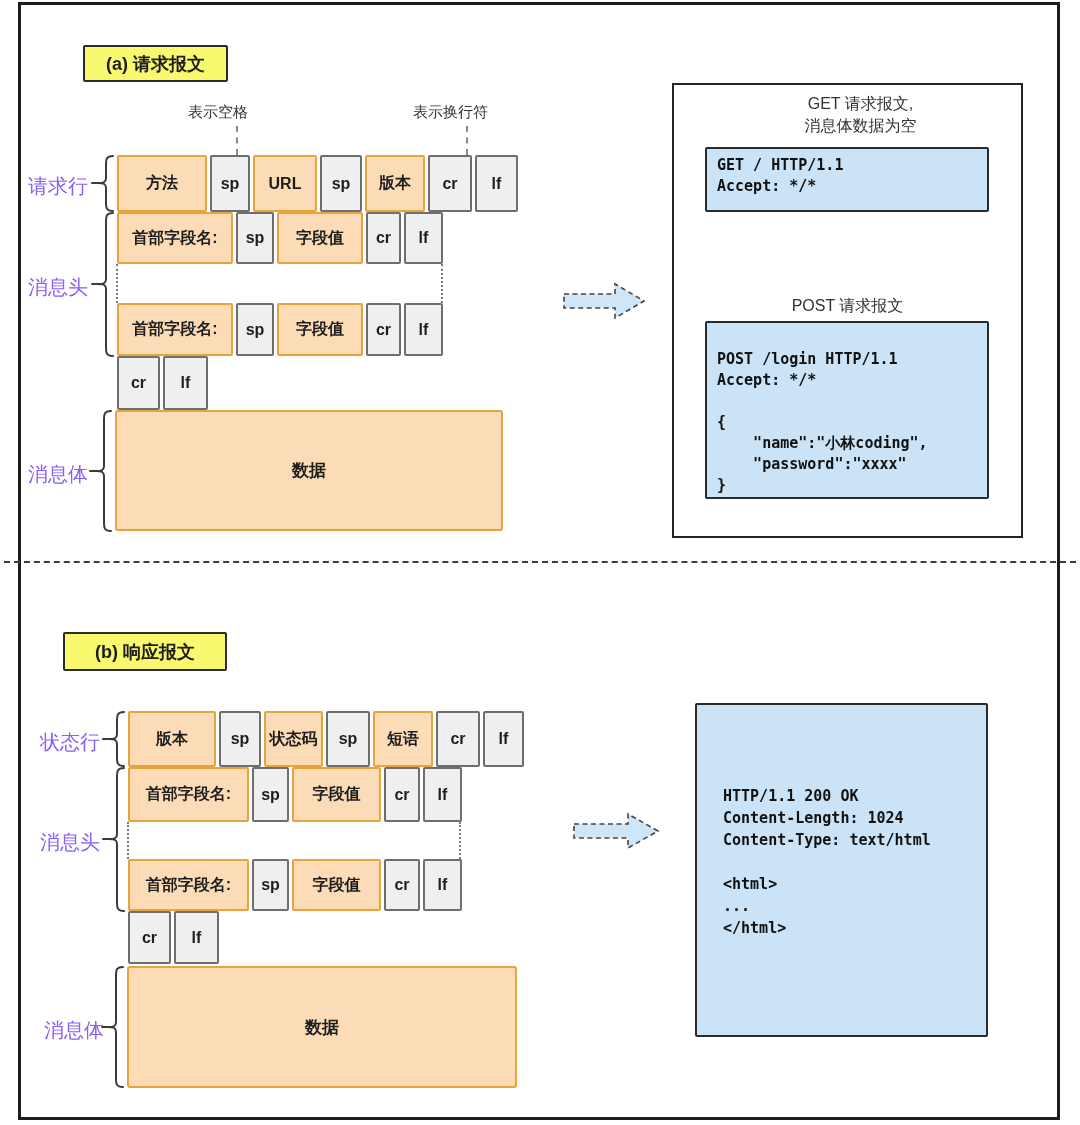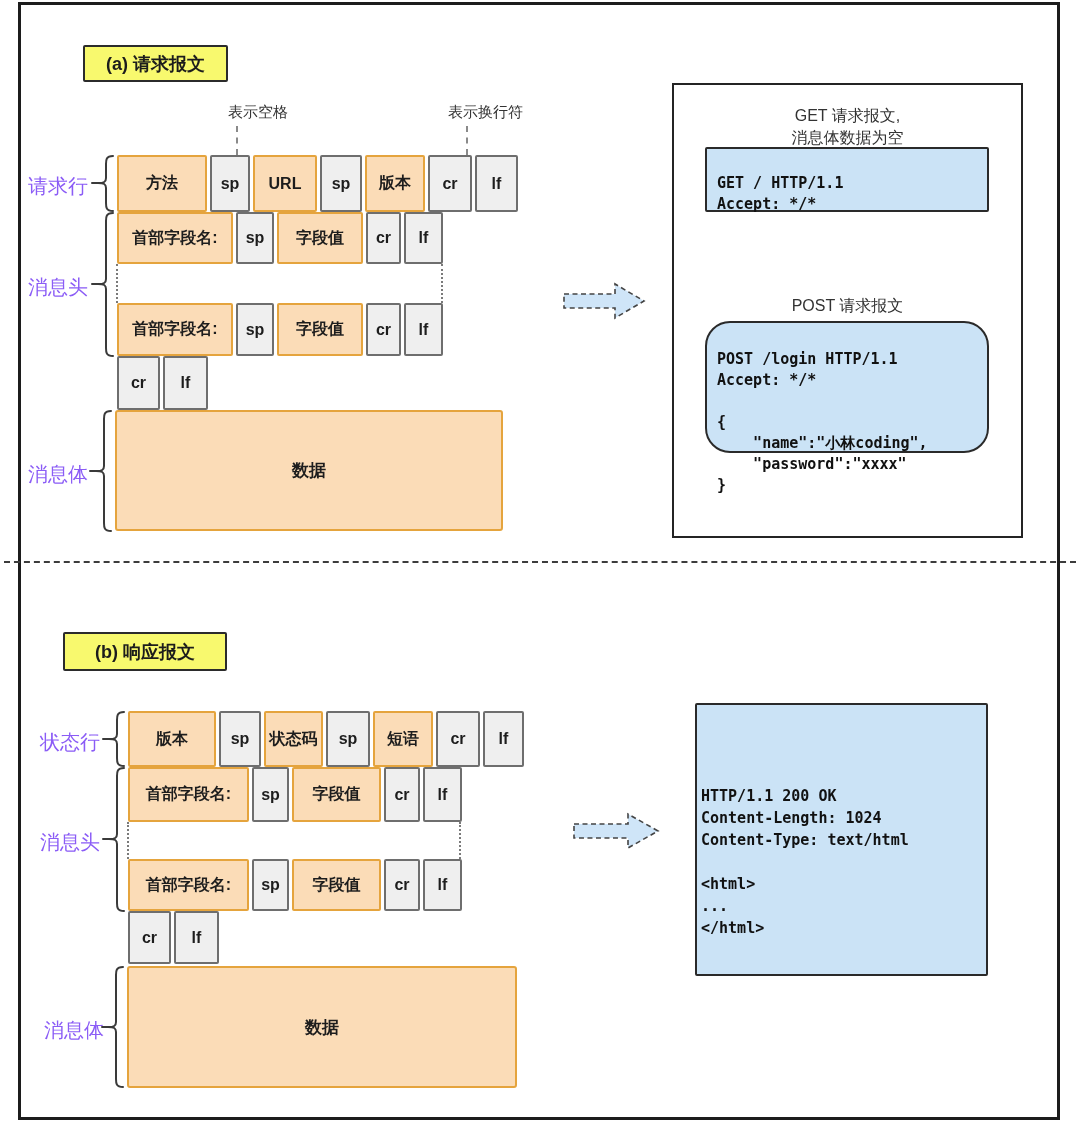--- a/index.html
+++ b/index.html
@@ -6,21 +6,21 @@
   .page{position:relative;width:1080px;height:1125px;background:#fff;overflow:hidden;
         font-family:"Liberation Sans","DejaVu Sans",sans-serif;color:#222;}
   .frame{position:absolute;left:18px;top:2px;width:1042px;height:1118px;
          border:3px solid #1c1c1c;box-sizing:border-box;pointer-events:none;}
   .divider{position:absolute;left:4px;top:561px;width:1072px;border-top:2px dashed #3c3c3c;}
 
   .titlebox{position:absolute;background:#f8f96e;border:2px solid #2b2b2b;border-radius:2px;
             display:flex;align-items:center;justify-content:center;
             font-size:18px;font-weight:bold;color:#1c1c1c;box-sizing:border-box;}
 
-  .note{position:absolute;font-size:15px;color:#333;text-align:right;}
+  .note{position:absolute;font-size:15px;color:#333;text-align:left;}
   .vdash{position:absolute;border-left:2px dashed #8a8a8a;width:0;}
   .vdot{position:absolute;border-left:2px dotted #7a7a7a;width:0;}
 
   .row{position:absolute;display:flex;gap:3px;}
   .cell{box-sizing:border-box;border-radius:2px;display:flex;align-items:center;justify-content:center;
         font-weight:bold;font-size:16px;color:#1d1d1d;}
   .cell.o{background:#fbdcb7;border:2px solid #e5a43d;}
   .cell.g{background:#efefef;border:2px solid #6e6e6e;}
 
   .bodybox{position:absolute;background:#fbdcb7;border:2px solid #e5a43d;border-radius:3px;
@@ -108,26 +108,26 @@
     <path d="M22,1 C15,1 15,5 15,9 L15,56 C15,60 13,61 7,61 C13,61 15,62 15,66 L15,113 C15,117 15,121 22,121"></path>
       <path d="M7,61 L1,61"></path>
     </svg>
   <div class="side-label" style="left:28px;top:461px;">消息体</div>
 
   <svg class="arrow" style="left:563px;top:281px;" width="84" height="40" viewBox="0 0 84 40">
     <polygon points="1,13 52,13 52,3 81,20 52,37 52,27 1,27" fill="#cfe5f8" stroke="#444" stroke-width="1.6" stroke-dasharray="5,3.5"></polygon>
   </svg>
 
   <div class="panel">
-    <div class="panel-title" style="top:20px;">GET 请求报文,
+    <div class="panel-title" style="top:8px;margin-left:13px;">GET 请求报文,
 消息体数据为空</div>
-    <div class="codebox" style="left:31px;top:62px;width:284px;height:65px;padding:24px 10px;">GET / HTTP/1.1
+    <div class="codebox" style="left:31px;top:62px;width:284px;height:65px;padding:6px 10px;">GET / HTTP/1.1
 Accept: */*</div>
     <div class="panel-title" style="top:210px;">POST 请求报文</div>
-    <div class="codebox" style="left:31px;top:236px;width:284px;height:132px;padding:26px 10px 10px 10px;border-radius:25px;">POST /login HTTP/1.1
+    <div class="codebox" style="left:31px;top:236px;width:284px;height:178px;padding:26px 10px 10px 10px;">POST /login HTTP/1.1
 Accept: */*
 
 {
     "name":"小林coding",
     "password":"xxxx"
 }</div>
   </div>
 
   <div class="titlebox" style="left:63px;top:632px;width:164px;height:39px;">(b) 响应报文</div>
 
@@ -182,20 +182,20 @@
   <svg class="brace" style="left:101px;top:966px;" width="24" height="123" viewBox="0 0 24 123">
     <path d="M22,1 C15,1 15,5 15,9 L15,56 C15,60 13,61 7,61 C13,61 15,62 15,66 L15,113 C15,117 15,121 22,121"></path>
       <path d="M7,61 L1,61"></path>
     </svg>
   <div class="side-label" style="left:44px;top:1017px;">消息体</div>
 
   <svg class="arrow" style="left:573px;top:810px;" width="88" height="42" viewBox="0 0 88 42">
     <polygon points="1,14 55,14 55,4 85,21 55,38 55,28 1,28" fill="#cfe5f8" stroke="#444" stroke-width="1.6" stroke-dasharray="5,3.5"></polygon>
   </svg>
 
-  <div class="codebox" style="left:695px;top:703px;width:293px;height:273px;padding:80px 10px 10px 4px;line-height:22px;">HTTP/1.1 200 OK
+  <div class="codebox" style="left:695px;top:703px;width:293px;height:334px;padding:80px 10px 10px 26px;line-height:22px;">HTTP/1.1 200 OK
 Content-Length: 1024
 Content-Type: text/html
 
 &lt;html&gt;
 ...
 &lt;/html&gt;</div>
 </div>
 
 </body></html>

